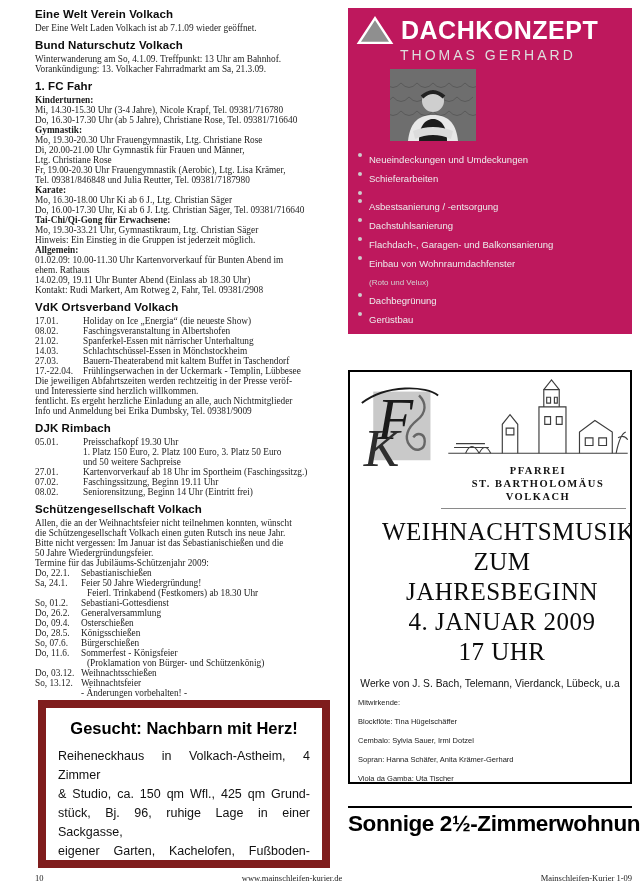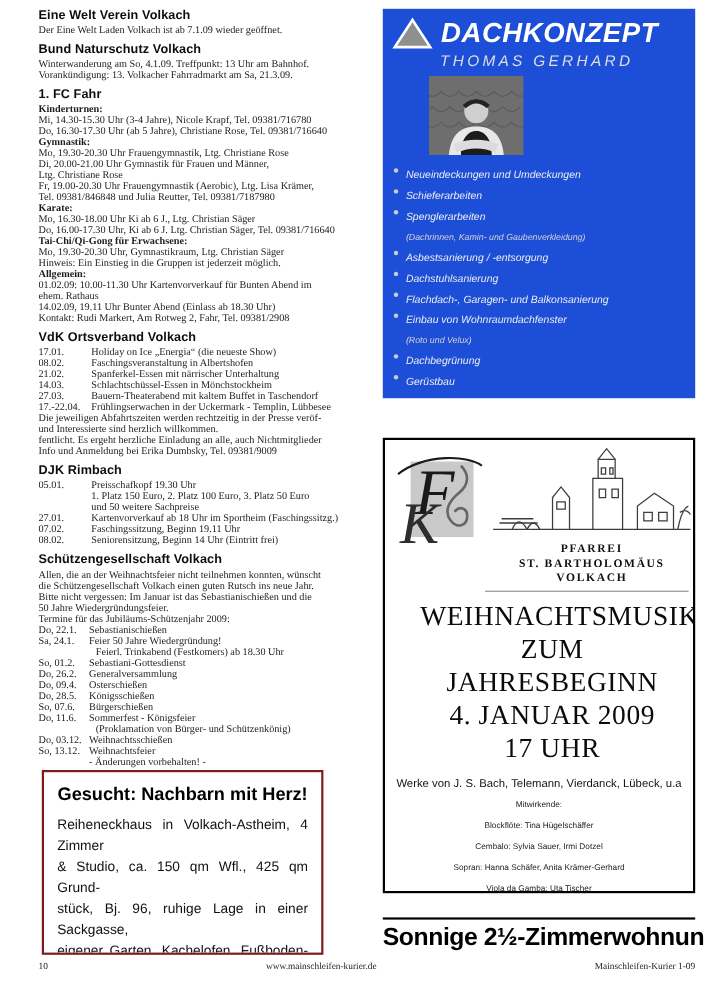--- a/index.html
+++ b/index.html
@@ -11,30 +11,30 @@
   .sec h3{font-family:"Liberation Sans",sans-serif;font-size:11.5px;font-weight:bold;
           color:#0d0d0d;margin:6px 0 3px 0;letter-spacing:.1px;}
   .sec:first-child h3{margin-top:0;}
   .ln{font-size:9.3px;line-height:10px;white-space:nowrap;}
   .ln.bold{font-weight:bold;}
   .drow{font-size:9.3px;line-height:10px;white-space:nowrap;display:flex;}
   .dd{display:inline-block;min-width:48px;flex:none;}
   .dlist-sch .dd{min-width:46px;}
   .drow.ind .dd{min-width:52px;}
   
-  .gesucht{position:absolute;left:38px;top:700px;width:256px;height:168px;box-sizing:border-box;
-           border:2px solid #7f1d1d;padding:9px 12px;overflow:hidden;
+  .gesucht{position:absolute;left:38px;top:700px;width:292px;height:168px;box-sizing:border-box;
+           border:8px solid #7f1d1d;padding:9px 12px;overflow:hidden;
            font-family:"Liberation Sans",sans-serif;}
   .gesucht .gtitle{font-size:16.5px;font-weight:bold;text-align:center;margin:2px 0 9px 0;color:#000;}
   .gesucht .gline{font-size:12.5px;line-height:19px;text-align:justify;text-align-last:justify;color:#111;}
   .gesucht .gline:last-child{text-align-last:left;}
   
   .col-right{position:absolute;left:348px;top:8px;width:284px;}
   
-  .dach{background:#1d4ed8;color:#f0f0f0;padding:7px 0 6px 0;overflow:hidden;font-style:italic;}
+  .dach{background:#be185d;color:#f0f0f0;padding:7px 0 6px 0;overflow:hidden;}
   .brandrow{display:flex;align-items:center;gap:7px;padding:0 8px;}
   .brand{font-family:"Liberation Sans",sans-serif;font-weight:bold;font-size:25px;line-height:27px;
          letter-spacing:.5px;color:#fff;}
   .owner{font-family:"Liberation Sans",sans-serif;font-size:14px;letter-spacing:3px;color:#dedede;
          margin:1px 0 0 52px;}
   .photo{margin:6px 0 5px 42px;width:86px;height:72px;display:block;}
   .svclist{padding:2px 8px 0 10px;}
   .svc{display:flex;gap:7px;margin:1px 0;font-family:"Liberation Sans",sans-serif;}
   .svc .dot{width:4px;height:4px;border-radius:50%;background:#cdcdcd;margin-top:3.5px;flex:none;}
   .svc .t{font-size:9.5px;line-height:10px;color:#ededed;}
@@ -48,21 +48,21 @@
           padding:6px 8px;overflow:hidden;}
   .logorow{display:flex;gap:4px;}
   .fkwrap{flex:none;}
   .illwrap{flex:1;text-align:center;}
   .parish{font-family:"Liberation Serif",serif;font-weight:bold;font-size:10.5px;line-height:13px;
           letter-spacing:1.5px;text-align:center;color:#111;}
   .parish-rule{border:none;border-top:1px solid #8a8a8a;width:185px;margin:5px 0 8px 83px;}
   .ctitle{font-family:"Liberation Serif",serif;font-size:25px;line-height:30px;text-align:center;
           color:#0b0b0b;letter-spacing:.5px;margin-left:24px;}
   .works{font-family:"Liberation Sans",sans-serif;font-size:10.3px;text-align:center;margin-top:11px;color:#111;}
-  .perf{font-family:"Liberation Sans",sans-serif;font-size:7.5px;line-height:10px;text-align:center;
+  .perf{font-family:"Liberation Sans",sans-serif;font-size:7.5px;line-height:10px;text-align:left;
         margin-top:9px;color:#222;}
   
   .apt{margin-top:22px;border-top:2px solid #000;padding-top:3px;font-family:"Liberation Sans",sans-serif;}
   .apt-title{font-size:22.5px;line-height:25px;font-weight:bold;letter-spacing:-.4px;color:#000;white-space:nowrap;}
   
   .footer{position:absolute;left:35px;top:873px;width:597px;display:flex;justify-content:space-between;
           font-size:8.5px;color:#222;}
 </style>
 </head>
 <body>
@@ -96,21 +96,21 @@
         <div class="ln bold">Gymnastik:</div>
         <div class="ln">Mo, 19.30-20.30 Uhr Frauengymnastik, Ltg. Christiane Rose</div>
         <div class="ln">Di, 20.00-21.00 Uhr Gymnastik für Frauen und Männer,</div>
         <div class="ln">Ltg. Christiane Rose</div>
         <div class="ln">Fr, 19.00-20.30 Uhr Frauengymnastik (Aerobic), Ltg. Lisa Krämer,</div>
         <div class="ln">Tel. 09381/846848 und Julia Reutter, Tel. 09381/7187980</div>
         <div class="ln bold">Karate:</div>
         <div class="ln">Mo, 16.30-18.00 Uhr Ki ab 6 J., Ltg. Christian Säger</div>
         <div class="ln">Do, 16.00-17.30 Uhr, Ki ab 6 J. Ltg. Christian Säger, Tel. 09381/716640</div>
         <div class="ln bold">Tai-Chi/Qi-Gong für Erwachsene:</div>
-        <div class="ln">Mo, 19.30-20.30 Uhr, Gymnastikraum, Ltg. Christian Säger</div>
+        <div class="ln">Mo, 19.30-33.21 Uhr, Gymnastikraum, Ltg. Christian Säger</div>
         <div class="ln">Hinweis: Ein Einstieg in die Gruppen ist jederzeit möglich.</div>
         <div class="ln bold">Allgemein:</div>
         <div class="ln">01.02.09: 10.00-11.30 Uhr Kartenvorverkauf für Bunten Abend im</div>
         <div class="ln">ehem. Rathaus</div>
         <div class="ln">14.02.09, 19.11 Uhr Bunter Abend (Einlass ab 18.30 Uhr)</div>
         <div class="ln">Kontakt: Rudi Markert, Am Rotweg 2, Fahr, Tel. 09381/2908</div>
       </div>
   </section>
 
   <section class="sec">
@@ -316,21 +316,20 @@
           <span><span class="t">Neueindeckungen und Umdeckungen</span><br></span>
         </div>
 
         <div class="svc">
           <span class="dot"></span>
           <span><span class="t">Schieferarbeiten</span><br></span>
         </div>
 
         <div class="svc">
           <span class="dot"></span>
-          <span><span class="t">Spenglerarbeiten</span><br><span class="sub">(Dachrinnen, Kamin- und Gaubenverkleidung)</span></span>
         </div>
 
         <div class="svc">
           <span class="dot"></span>
           <span><span class="t">Asbestsanierung / -entsorgung</span><br></span>
         </div>
 
         <div class="svc">
           <span class="dot"></span>
           <span><span class="t">Dachstuhlsanierung</span><br></span>

